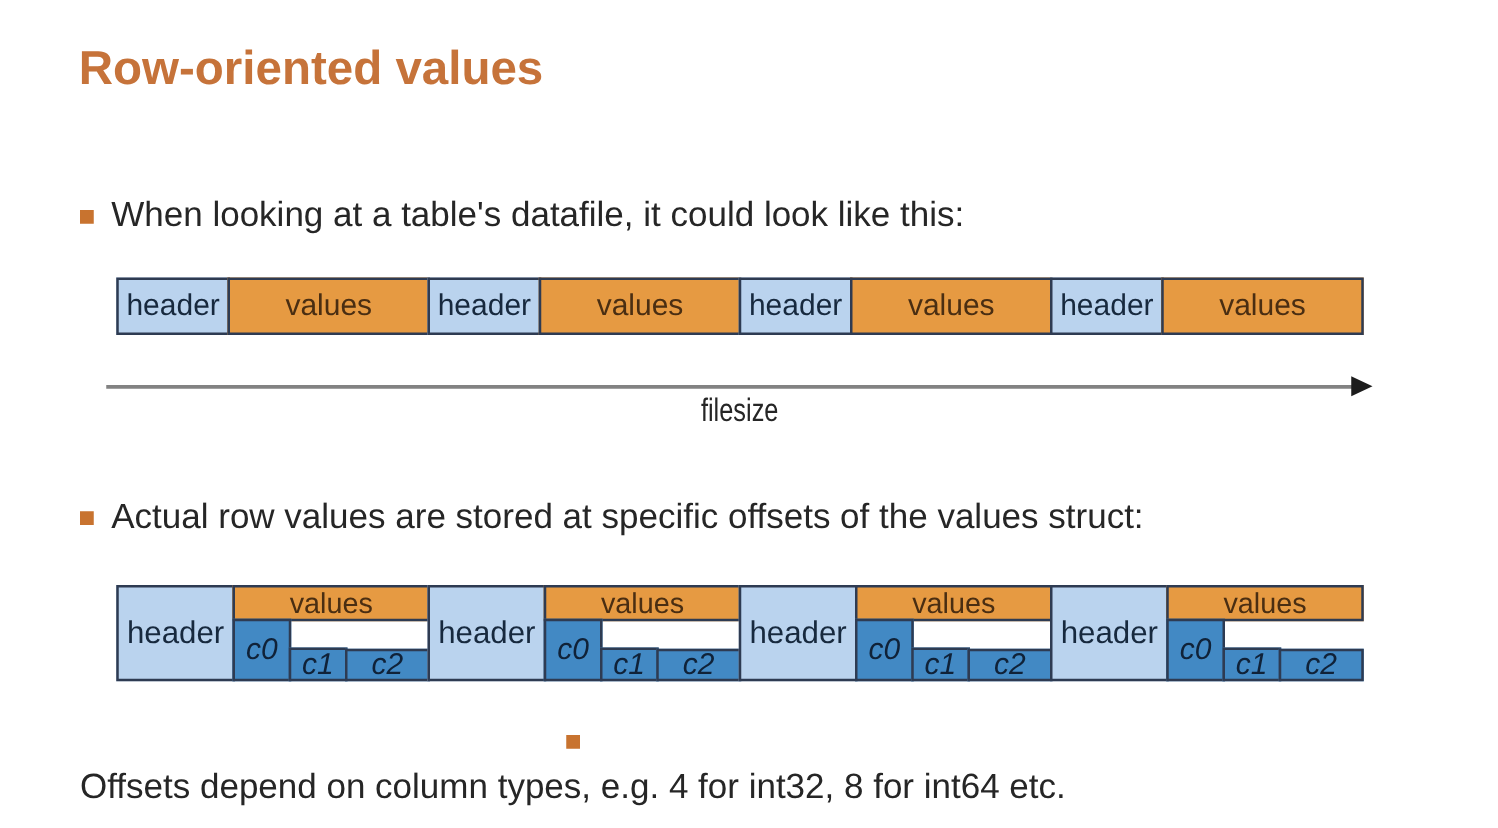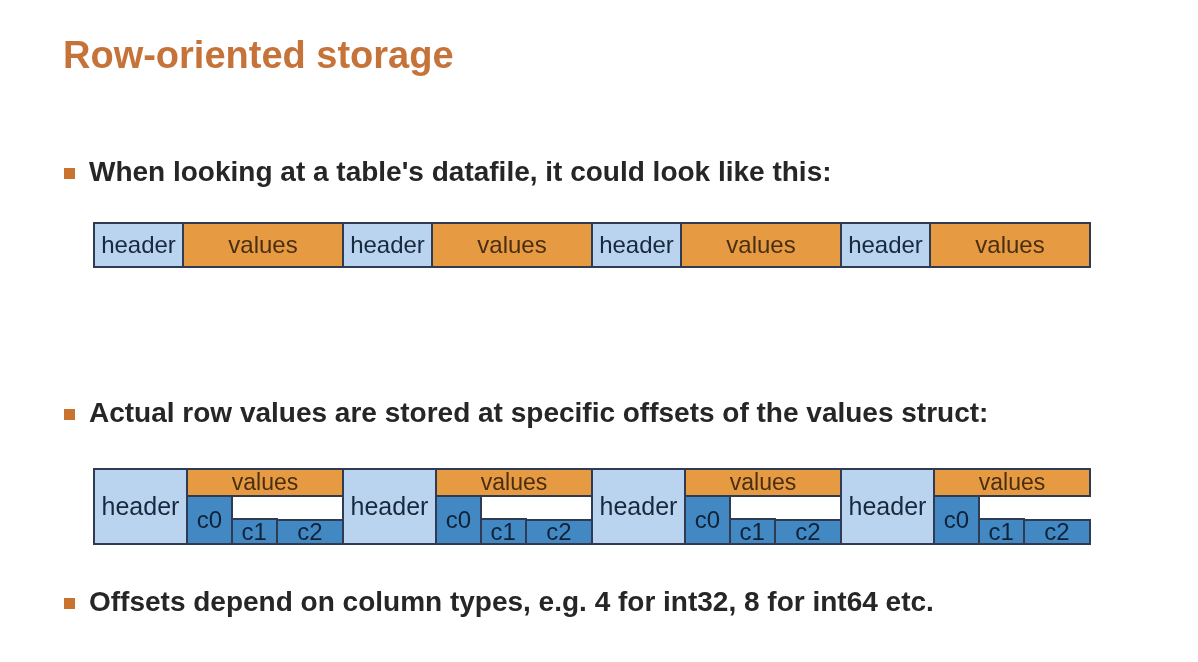--- a/index.html
+++ b/index.html
@@ -22,32 +22,31 @@
     letter-spacing: 0px;
   }
   .bullet {
     position: absolute;
     left: 64px;
     display: flex;
     align-items: center;
     gap: 14px;
     color: var(--text, #262626);
     font-size: 28px;
-    font-weight: bold;
   }
   .bullet .sq {
     width: 11px;
     height: 11px;
     background: var(--bullet-marker, #C8732F);
     flex: 0 0 auto;
     margin-top: 2px;
   }
   .bullet-1 { top: 156px; }
   .bullet-2 { top: 397px; justify-content: space-between; }
-  .bullet-3 { top: 586px; }
+  .bullet-3 { top: 586px; flex-direction: column; }
 
   
   .diagram1 {
     position: absolute;
     left: 93px;
     top: 222px;
     display: flex;
     height: 46px;
   }
   .cell {
@@ -143,40 +142,41 @@
     border: 2px solid var(--cell-border, #2E3B52);
     background: var(--values-cell, #E69A42);
     color: var(--values-text, #4A2E12);
     font-size: 23px;
     line-height: 23px;
   }
   .d2-crow {
     display: flex;
     height: 50px;
     margin-top: -2px;
+    font-style: italic;
   }
   .col-cell {
     display: flex;
     align-items: center;
     justify-content: center;
     border: 2px solid var(--cell-border, #22304a);
     background: var(--column-cell, #4289C4);
     color: var(--column-text, #102238);
     font-size: 24px;
   }
   .col-c0 { flex: 2; }
   .col-c1 { flex: 2; margin-left: -2px; margin-top: 23px; }
   .col-c2 { flex: 3; margin-left: -2px; margin-top: 24px; }
 </style>
 </head>
 <body>
 
 <div class="slide">
 
-  <h1 class="slide-title">Row-oriented storage</h1>
+  <h1 class="slide-title">Row-oriented values</h1>
 
   <div class="bullet bullet-1">
     <span class="sq"></span>
     <span>When looking at a table's datafile, it could look like this:</span>
   </div>
 
   <div class="diagram1">
     <div class="d1-group">
       <div class="cell header-cell">header</div>
       <div class="cell values-cell">values</div>
@@ -188,20 +188,25 @@
     <div class="d1-group">
       <div class="cell header-cell">header</div>
       <div class="cell values-cell">values</div>
     </div>
     <div class="d1-group">
       <div class="cell header-cell">header</div>
       <div class="cell values-cell">values</div>
     </div>
   </div>
 
+  <div class="axis">
+    <div class="axis-line"></div>
+    <div class="axis-head"></div>
+    <div class="axis-label"><span>filesize</span></div>
+  </div>
 
   <div class="bullet bullet-2">
     <span class="sq"></span>
     <span>Actual row values are stored at specific offsets of the values struct:</span>
   </div>
 
   <div class="diagram2">
 
     <div class="d2-group">
       <div class="d2-header">header</div>

